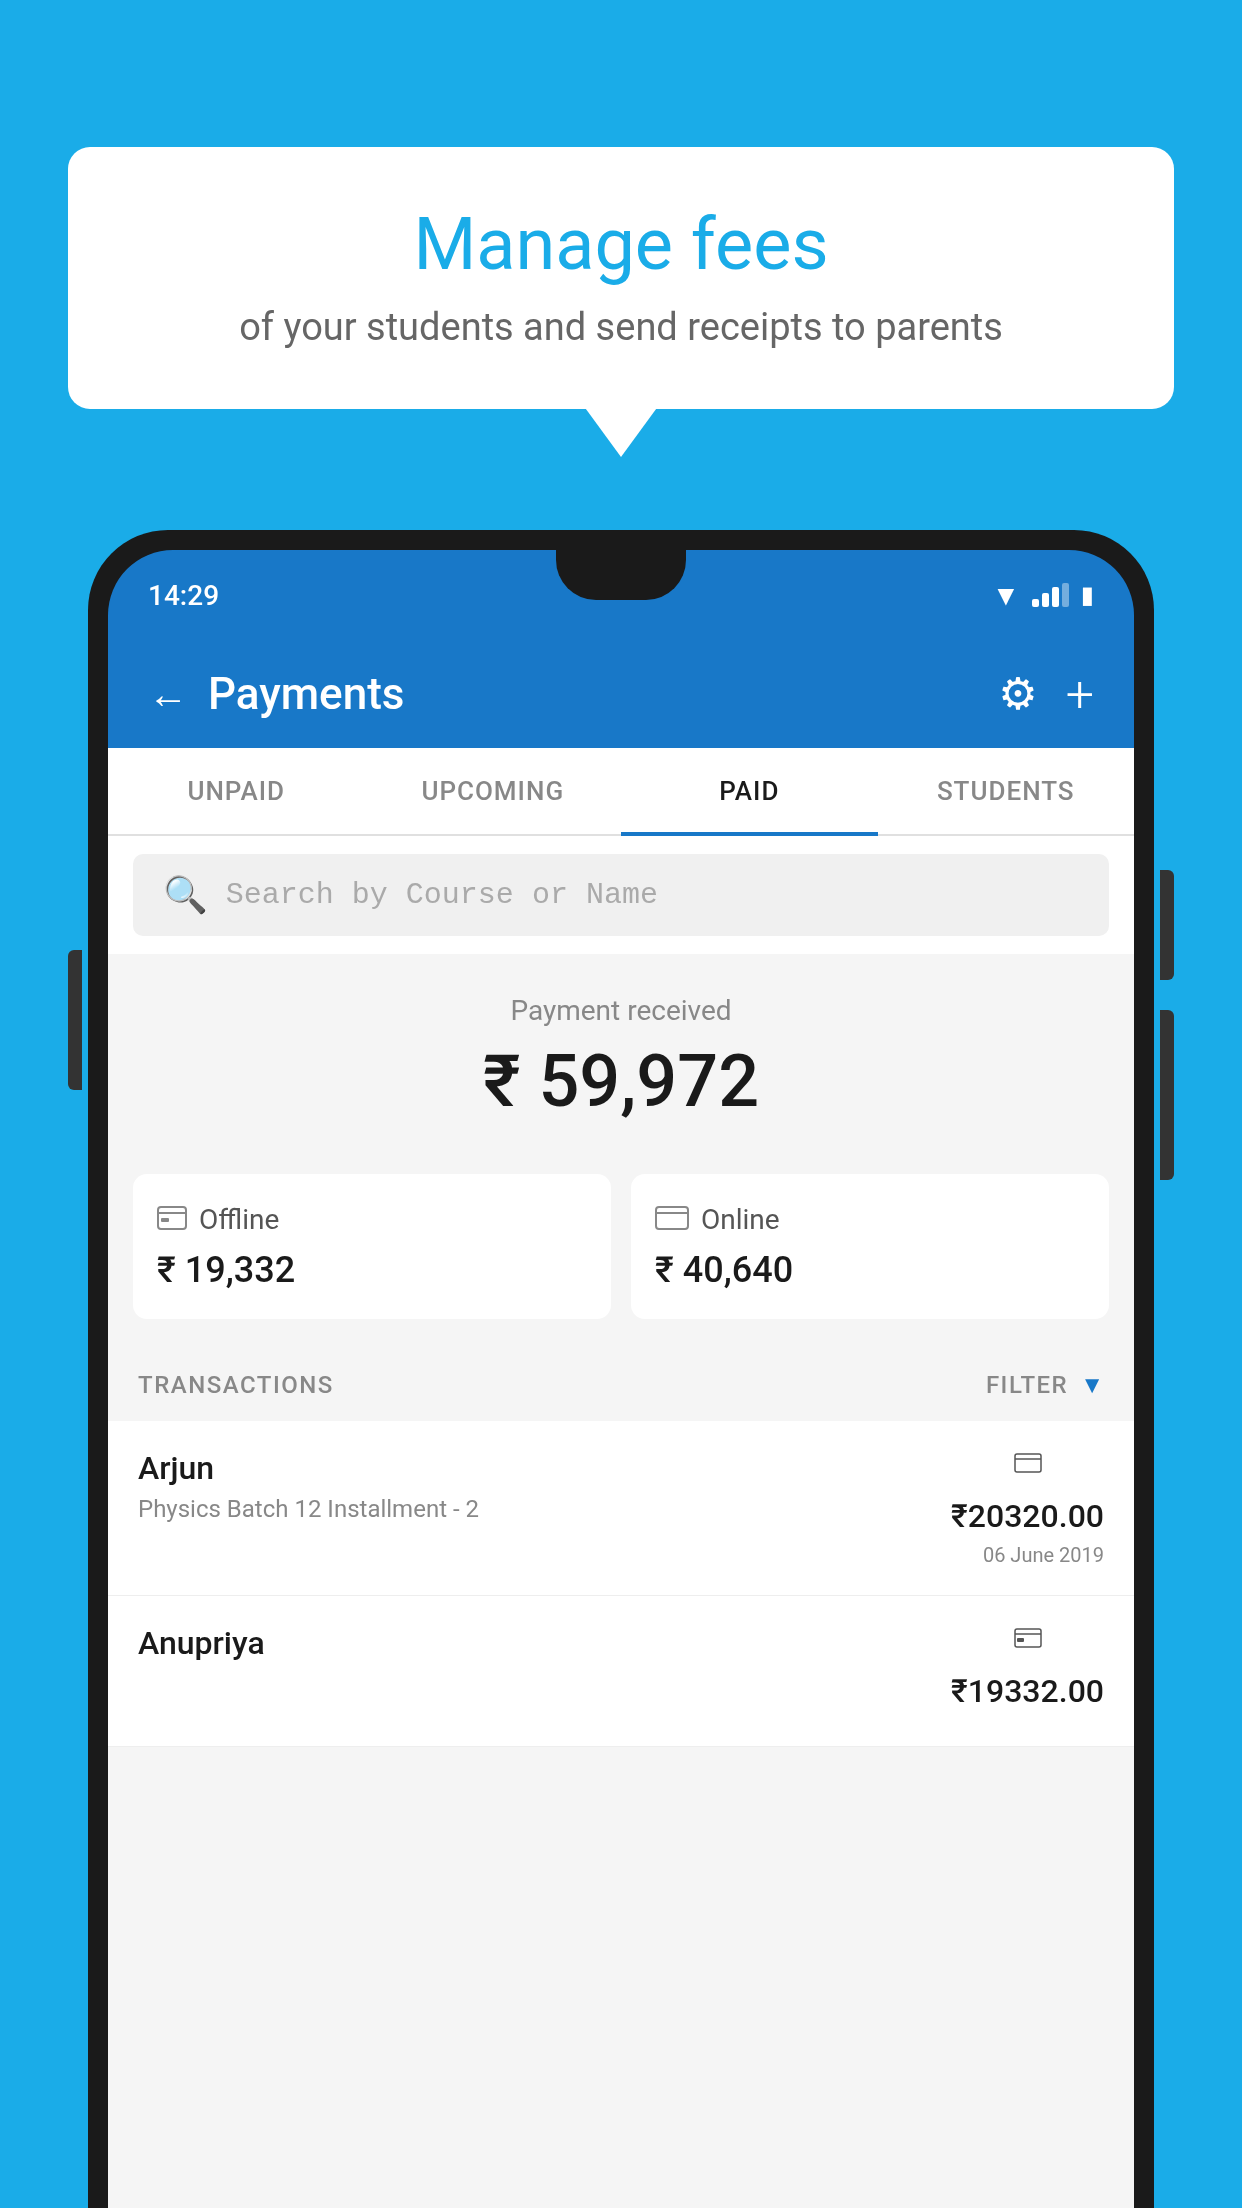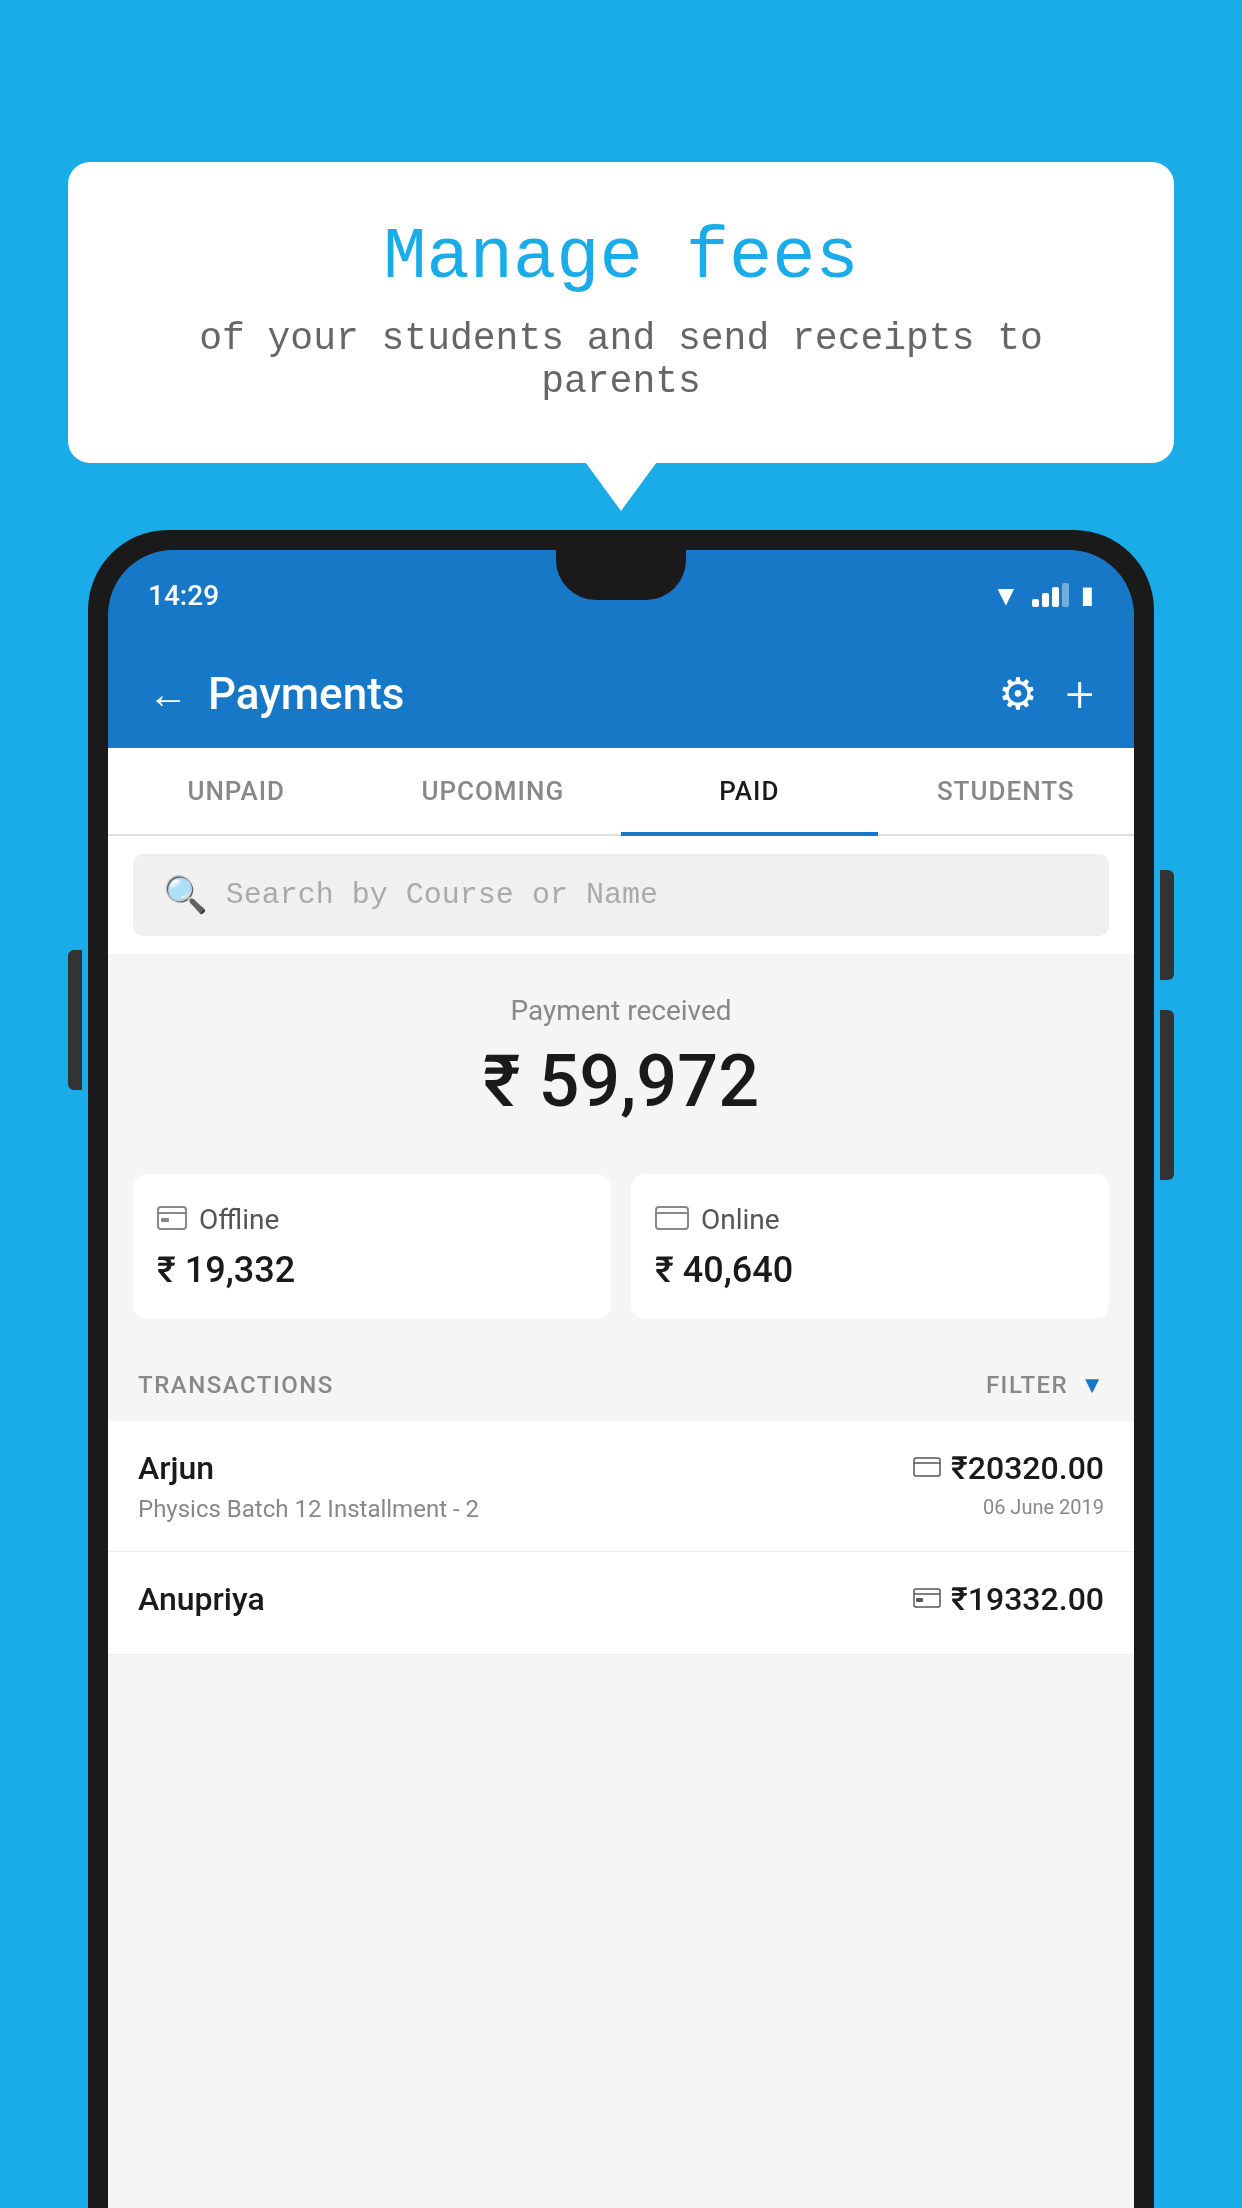--- a/index.html
+++ b/index.html
@@ -9,24 +9,23 @@
       height: 2208px;
       background-color: #1AACE8;
       font-family: 'Roboto', Arial, sans-serif;
       overflow: hidden;
       position: relative;
     }
 
     
     .speech-bubble-container {
       position: absolute;
-      top: 162px;
+      top: 147px;
       left: 68px;
       right: 68px;
-      font-family: Liberation Mono, monospace;
     }
 
     .speech-bubble {
       background: #ffffff;
       border-radius: 22px;
       padding: 55px 60px 60px 60px;
       text-align: center;
       position: relative;
     }
 
@@ -361,23 +360,24 @@
       color: #888888;
     }
 
     .transaction-right {
       text-align: right;
     }
 
     .transaction-amount-row {
       display: flex;
       align-items: center;
-      gap: 10px;
+      gap: 18px;
       justify-content: flex-end;
       margin-bottom: 8px;
+      flex-direction: column;
     }
 
     .payment-mode-icon {
       color: #555555;
       font-size: 26px;
     }
 
     .transaction-amount {
       font-size: 32px;
       color: #1a1a1a;

